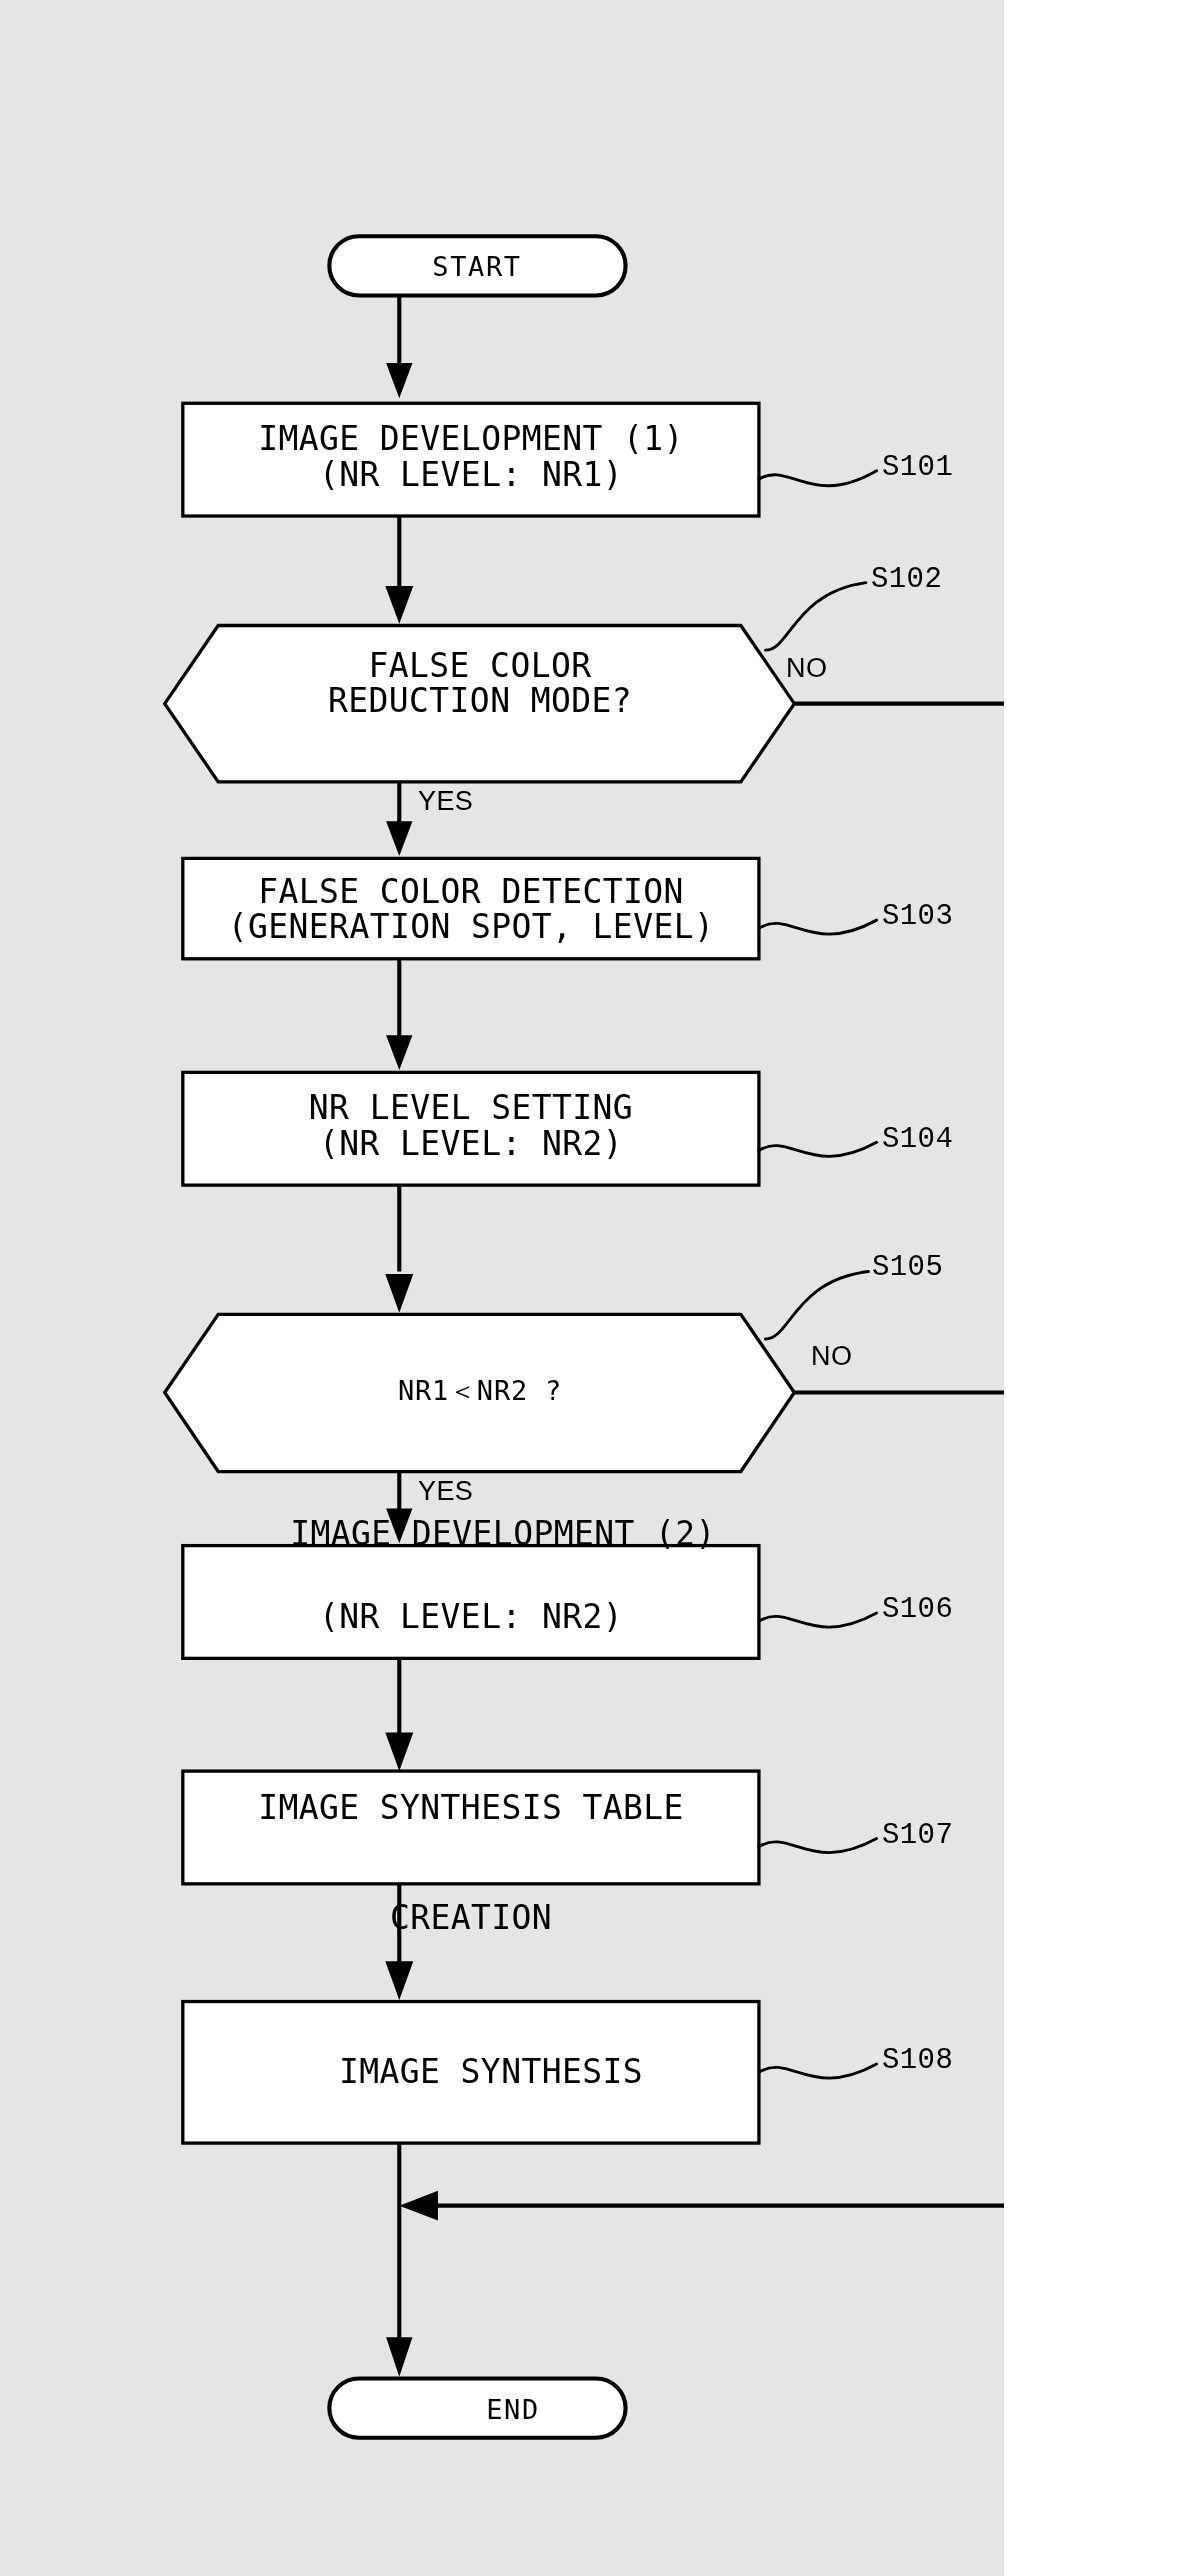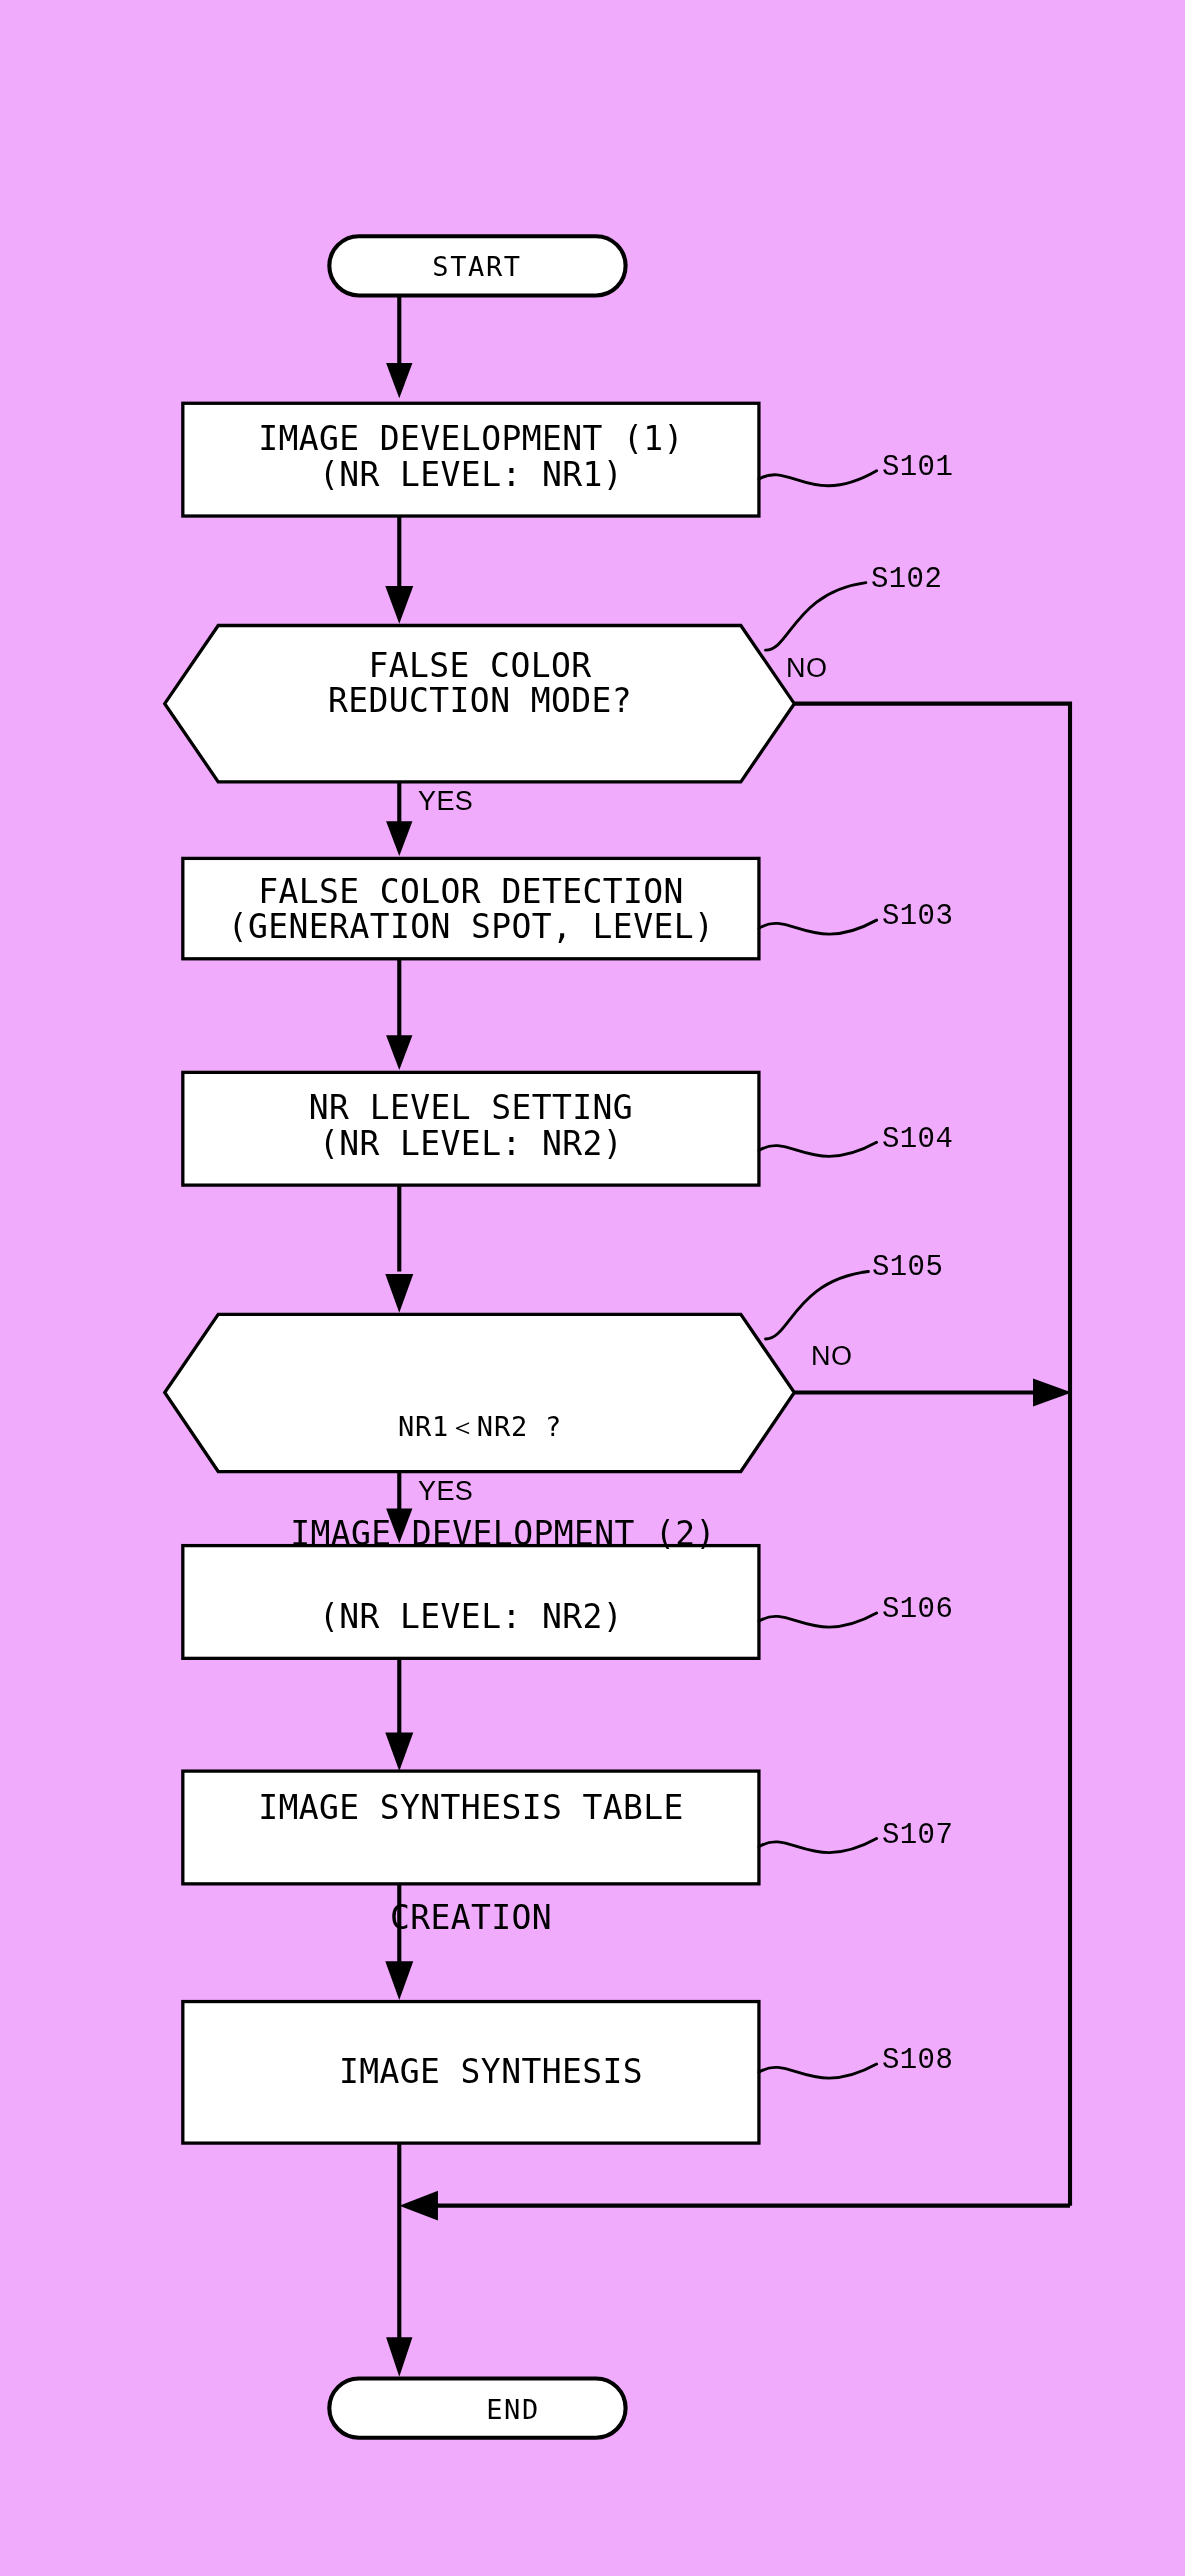--- a/index.html
+++ b/index.html
@@ -5,23 +5,23 @@
   html, body {
     margin: 0;
     padding: 0;
     background: #ffffff;
   }
   body {
     font-family: "DejaVu Sans Mono", "Liberation Mono", monospace;
   }
   #page {
     position: relative;
-    width: 1185px;
+    width: 1004px;
     height: 2576px;
-    background: #f0abfc;
+    background: #e5e5e5;
     overflow: hidden;
   }
   #flow-svg {
     position: absolute;
     left: 0;
     top: 0;
     width: 1201px;
     height: 2576px;
   }
   .shape-stroke {
@@ -78,21 +78,20 @@
     position: absolute;
     color: #000000;
     font-family: Liberation Sans, sans-serif;
     font-size: 27px;
     letter-spacing: 0.4px;
     white-space: pre;
   }
   .cond-text {
     font-size: 27px;
     letter-spacing: 0.8px;
-    margin-top: 36px;
   }
 </style>
 </head>
 <body>
 
 <div id="page">
 
   <svg id="flow-svg" viewBox="0 0 1459 3130">
 
     <rect class="term-stroke" x="400" y="287" width="360" height="72" rx="36" ry="36"></rect>

